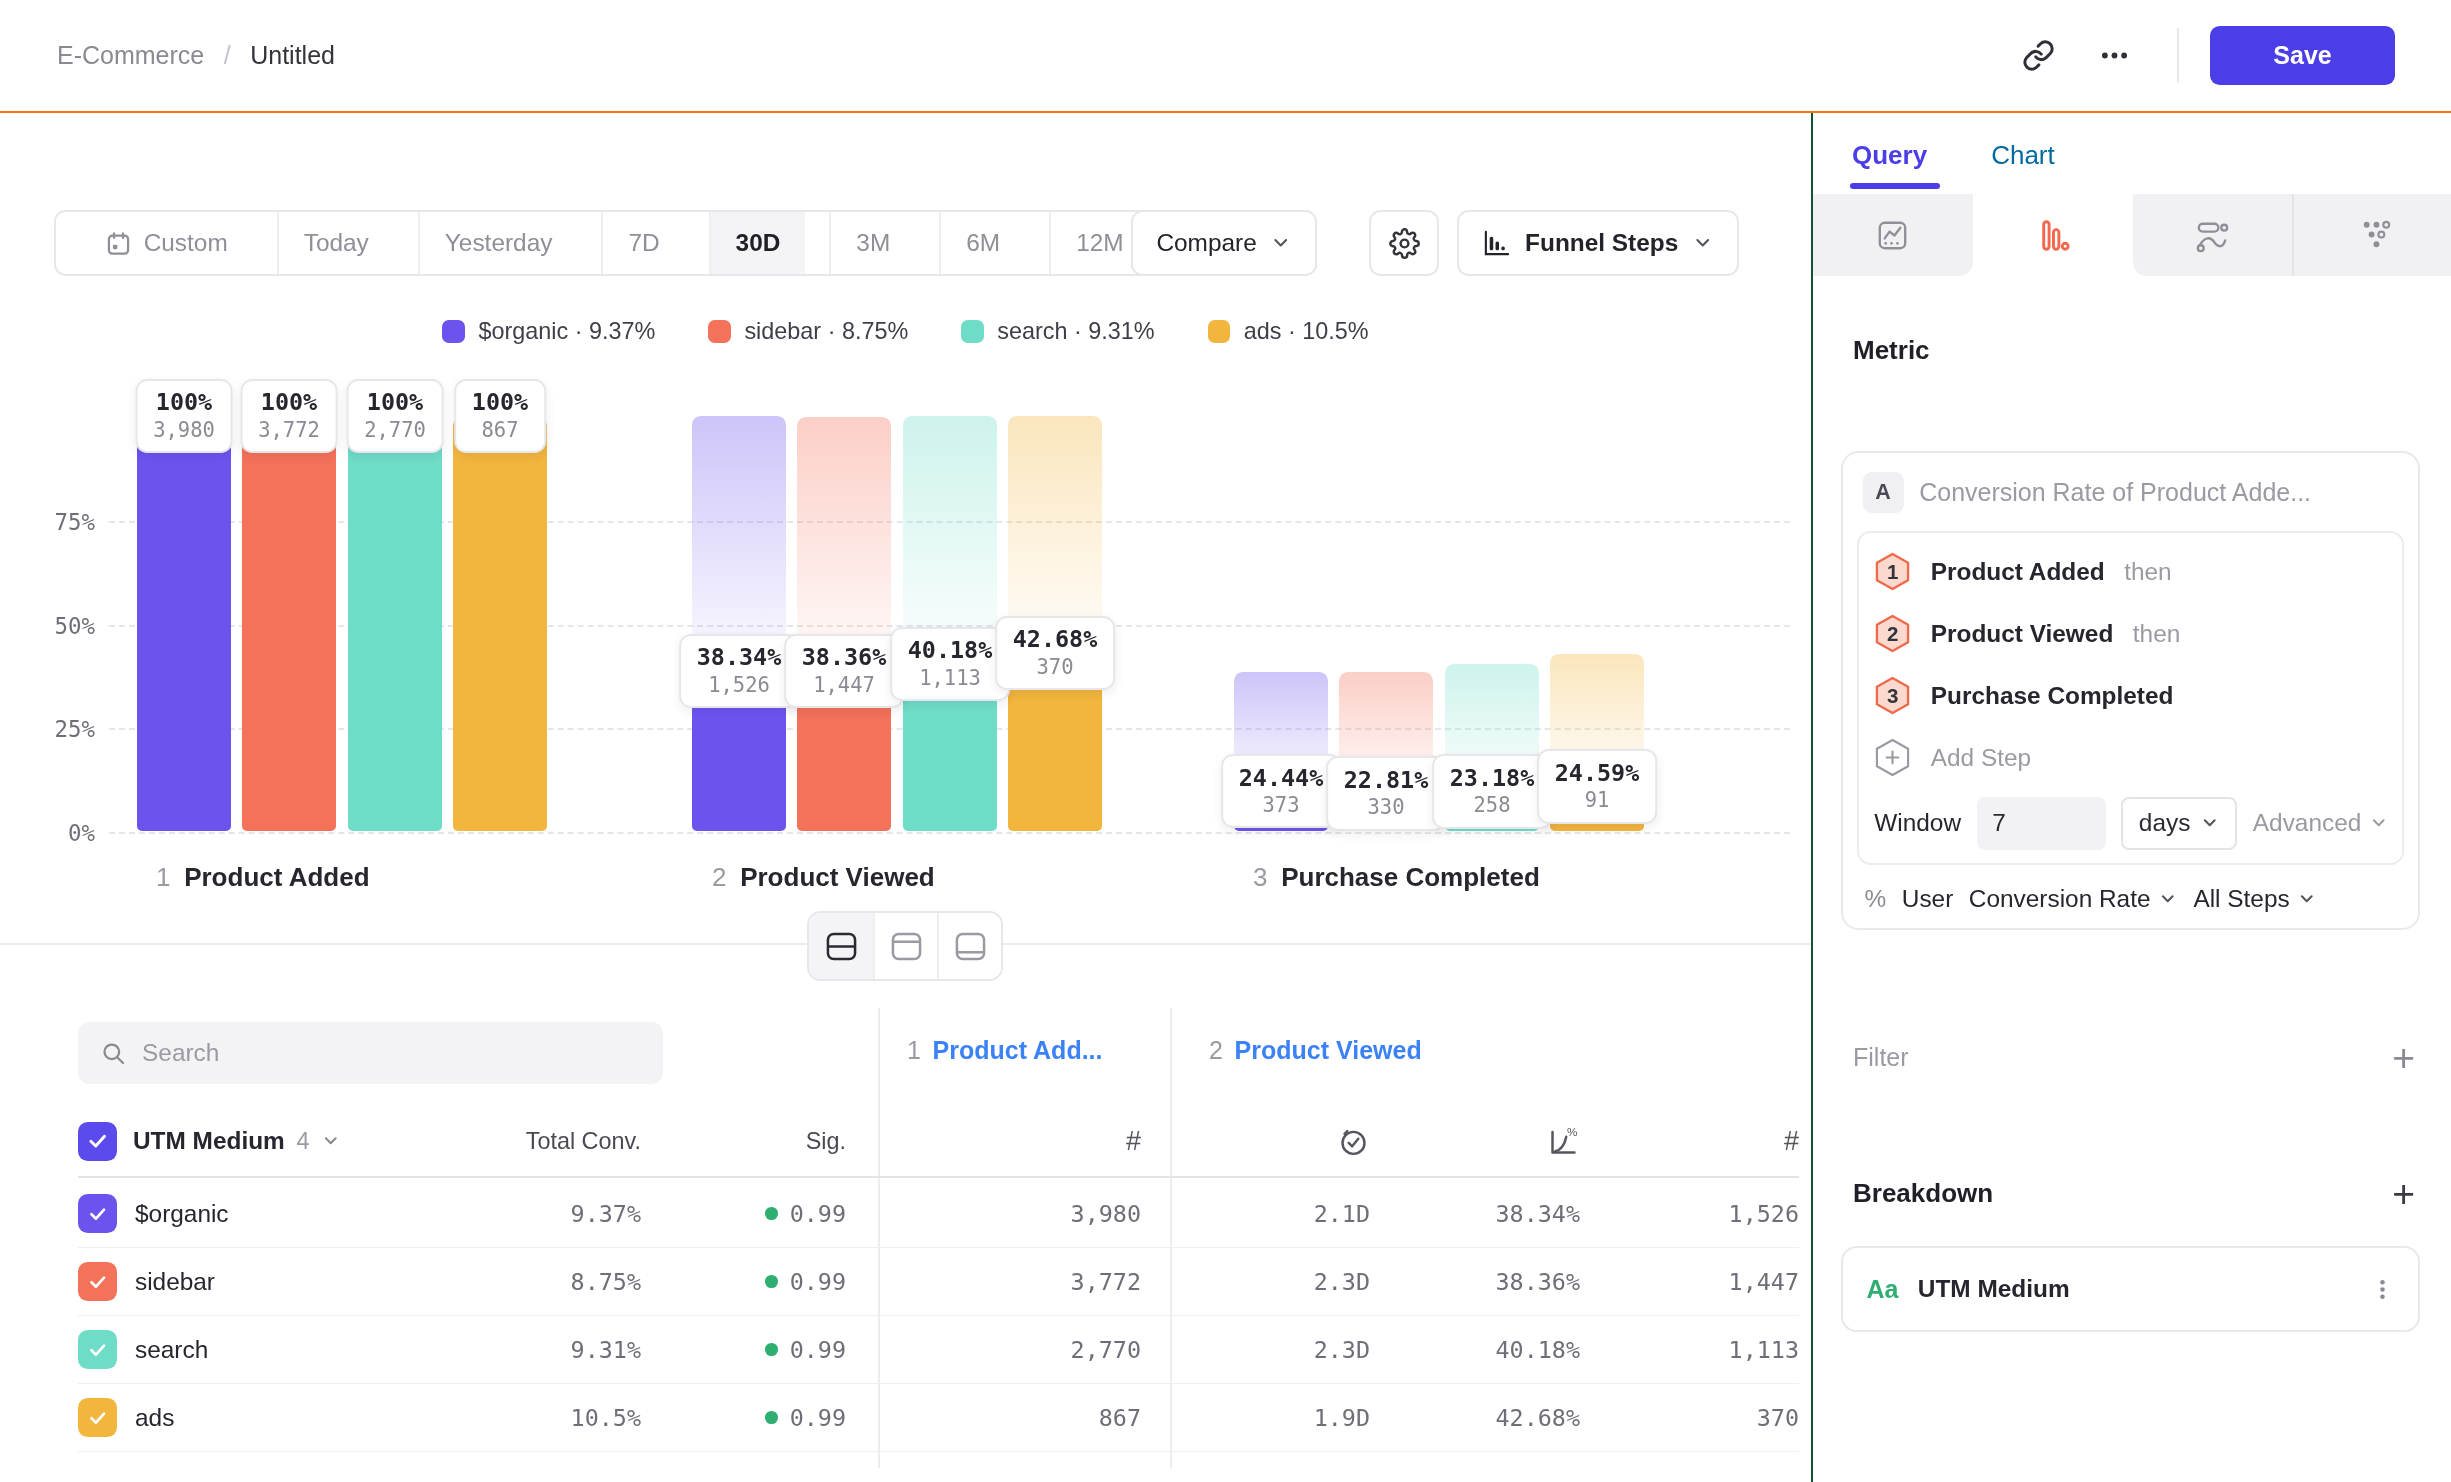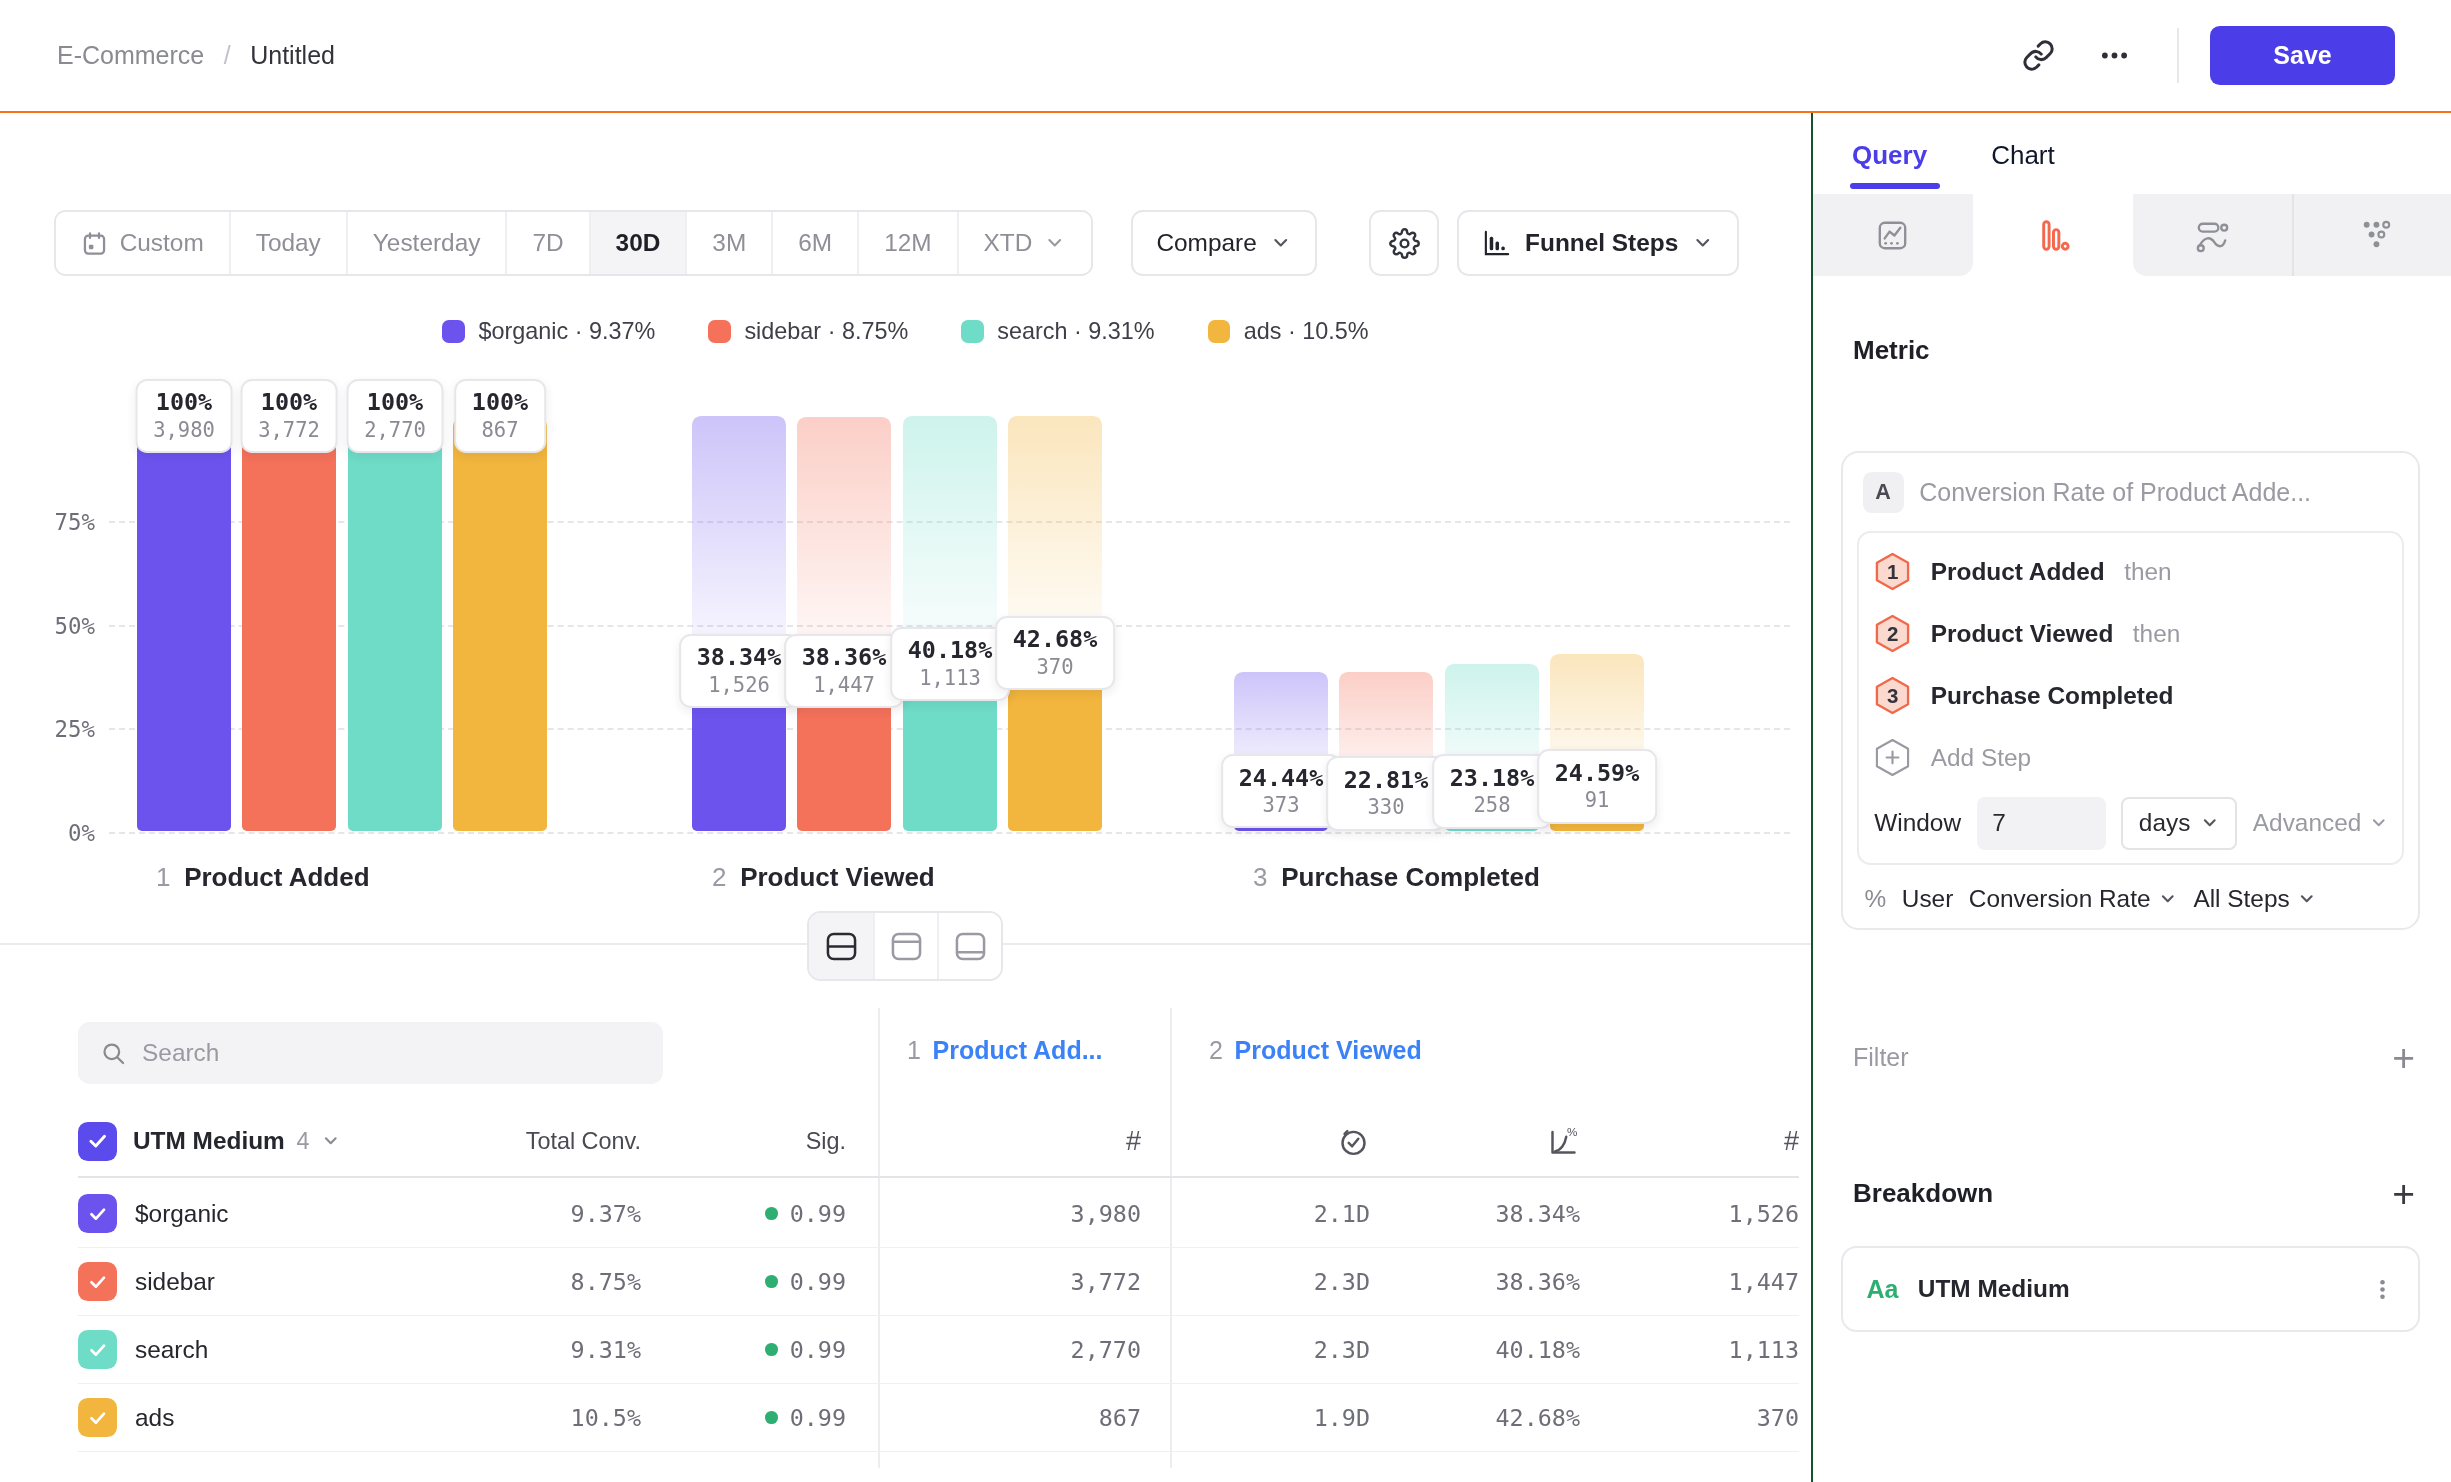--- a/index.html
+++ b/index.html
@@ -26,21 +26,21 @@
   .top-divider { width:2px; height:55px; background:#E8E8EC; margin:0 17.6px; }
   .save-btn { min-width:185px; height:59px; border:none; border-radius:9.8px;
     color:#fff; font-size:25px; font-weight:700; cursor:pointer;
     display:flex; align-items:center; justify-content:center; font-family:inherit; }
 
   
   .seg { position:absolute; left:54px; top:210px; height:66px; display:flex;
     border:2px solid #E7E7EB; border-radius:11.7px; overflow:hidden; background:#fff; }
   .seg-item { display:flex; align-items:center; gap:11.7px; padding:0 25px; font-size:24.4px;
     color:#8F8F98; background:#fff; border:none; border-left:2px solid #EFEFF2;
-    cursor:pointer; font-family:inherit; white-space:nowrap; }
+    cursor:pointer; font-family:inherit; white-space:nowrap;margin-left:24px; }
   .seg-item:first-child { border-left:none; }
   .seg-item.active { background:#F4F4F6; color:#1F1F28; font-weight:700; }
   .toolbtn { position:absolute; top:210px; height:66px; border:2px solid #E7E7EB;
     border-radius:11.7px; background:#fff; display:flex; align-items:center; gap:13.7px;
     padding:0 23.4px; font-size:24.4px; color:#23232B; cursor:pointer; font-family:inherit; }
   .chev { color:#55555E; }
 
   
   .legend { position:absolute; left:0; top:318px; width:1811px; display:flex;
     justify-content:center; gap:53px; align-items:center; }
@@ -103,21 +103,21 @@
   .hcol { font-size:23.4px; font-weight:500; color:#4A4A54; }
   .sigcell { display:flex; justify-content:flex-end; align-items:center; gap:11.7px; }
   .sigdot { width:12.7px; height:12.7px; border-radius:50%; }
   .hash { font-size:27px; color:#55555E; font-weight:400; }
   .iconcell { display:flex; justify-content:flex-end; color:#55555E; }
 
   
   .panel { position:absolute; left:1811px; top:113px; width:641px; height:1369px;
     border-left:2px solid #14532d; background:#fff; }
   .ptabs { position:absolute; left:39px; top:27px; display:flex; gap:64px; font-size:26px; }
-  .ptab { cursor:pointer; padding-bottom:17.6px; color:#0f172a; font-weight:500; }
+  .ptab { cursor:pointer; padding-bottom:17.6px; color:#0369a1; font-weight:500; }
   .ptab.active { font-weight:700; position:relative; }
   .ptab.active .underline { position:absolute; left:-2px; bottom:0; width:90px; height:5.9px;
     border-radius:3.9px; }
   .strip { position:absolute; left:0; top:81px; width:641px; height:82px; display:flex; }
   .strip-cell { flex:1; display:flex; align-items:center; justify-content:center;
     background:#F1F1F4; color:#8F8F98; cursor:pointer; }
   .strip-cell.active { background:#fff; }
   .strip-cell.round-r { border-radius:0 0 13.7px 0; }
   .strip-cell.round-l { border-radius:0 0 0 13.7px; }
   .strip-cell.sep { border-left:2px solid #E3E3E8; }

